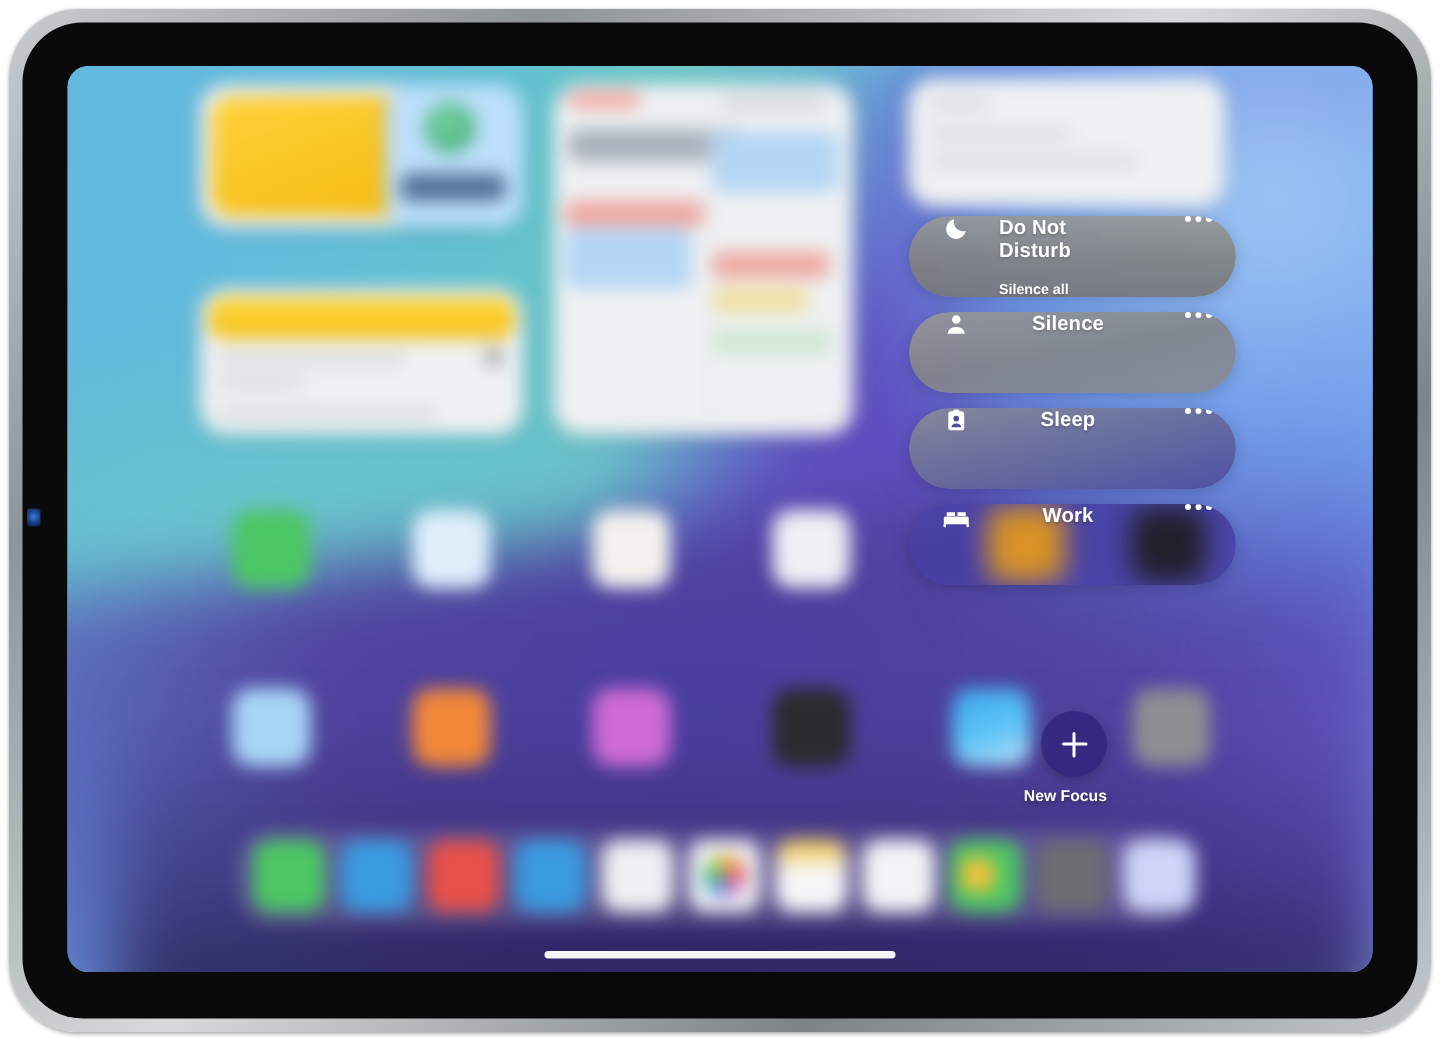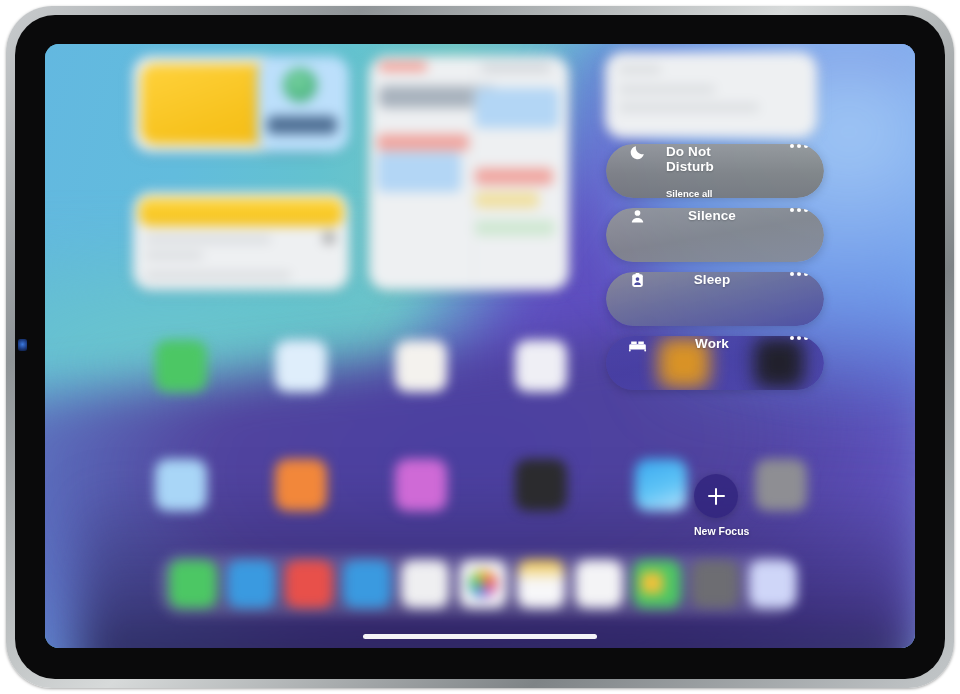--- a/index.html
+++ b/index.html
@@ -331,21 +331,21 @@
   }
 
   
   .new-focus {
     position: absolute;
     left: 88px;
     top: 330px;
     width: 44px;
     display: flex;
     flex-direction: column;
-    align-items: flex-start;
+    align-items: flex-end;
   }
   .new-focus-btn {
     width: 44px;
     height: 44px;
     border-radius: 50%;
     background: rgba(45,32,120,0.72);
     display: flex;
     align-items: center;
     justify-content: center;
     box-shadow: 0 2px 8px rgba(0,0,0,0.2);

